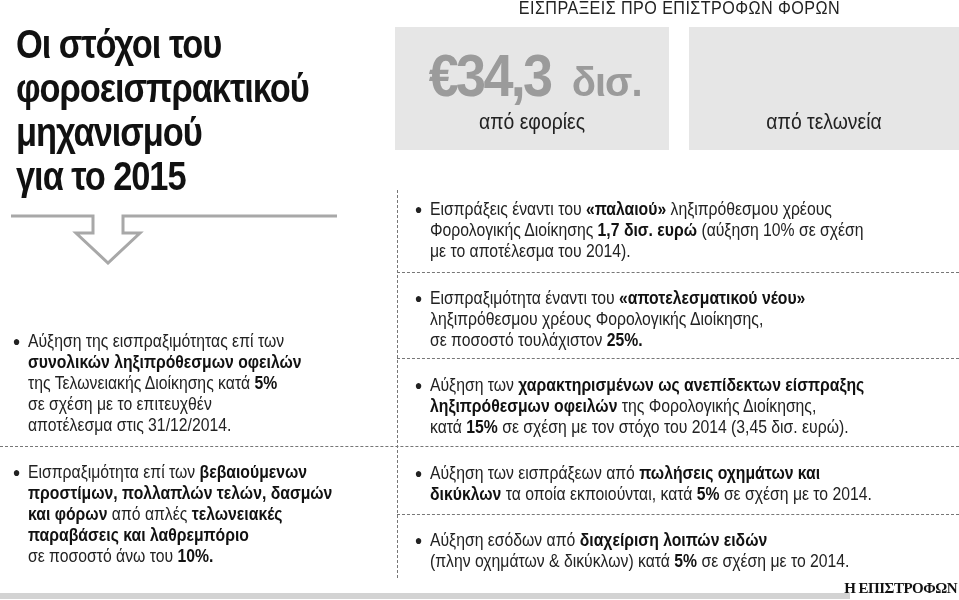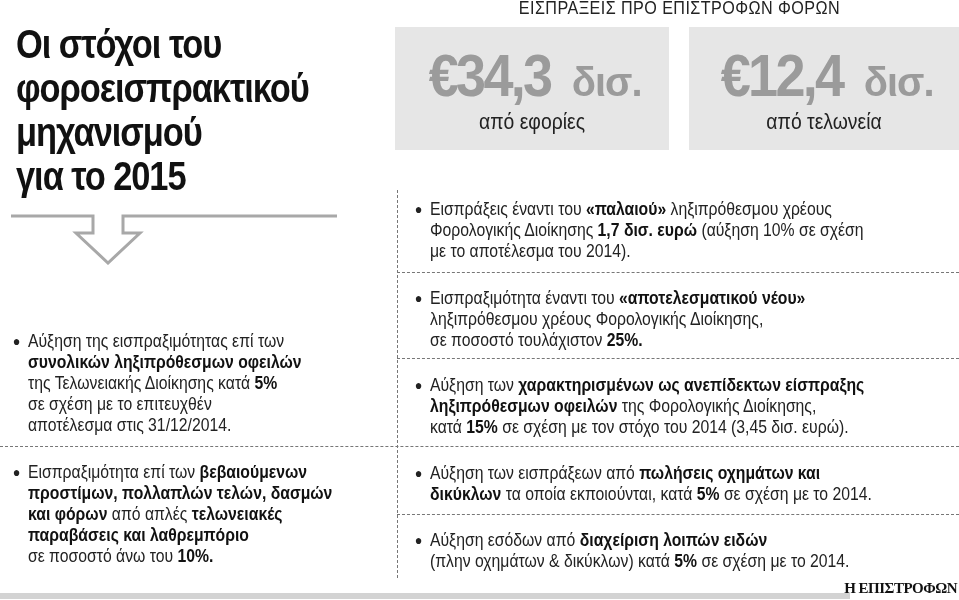--- a/index.html
+++ b/index.html
@@ -43,23 +43,20 @@
 
 <div class="section-header">ΕΙΣΠΡΑΞΕΙΣ ΠΡΟ ΕΠΙΣΤΡΟΦΩΝ ΦΟΡΩΝ</div>
 
 <div class="box" style="left:395px; width:274px;">
   <div class="amount">
     <span class="num">€34,3</span><span class="unit">δισ.</span>
   </div>
   <div class="label">από εφορίες</div>
 </div>
 <div class="box" style="left:689px; width:270px;">
-  <div class="amount">
-    <span class="num">€12,4</span><span class="unit">δισ.</span>
-  </div>
   <div class="label">από τελωνεία</div>
 </div>
 
 <div class="vline"></div>
 <div class="hline" style="left:397px; top:272px; width:562px;"></div>
 <div class="hline" style="left:397px; top:358px; width:562px;"></div>
 <div class="hline" style="left:0; top:446px; width:959px;"></div>
 <div class="hline" style="left:397px; top:514px; width:562px;"></div>
 
 <div class="item" style="left:28px; top:331px;">

